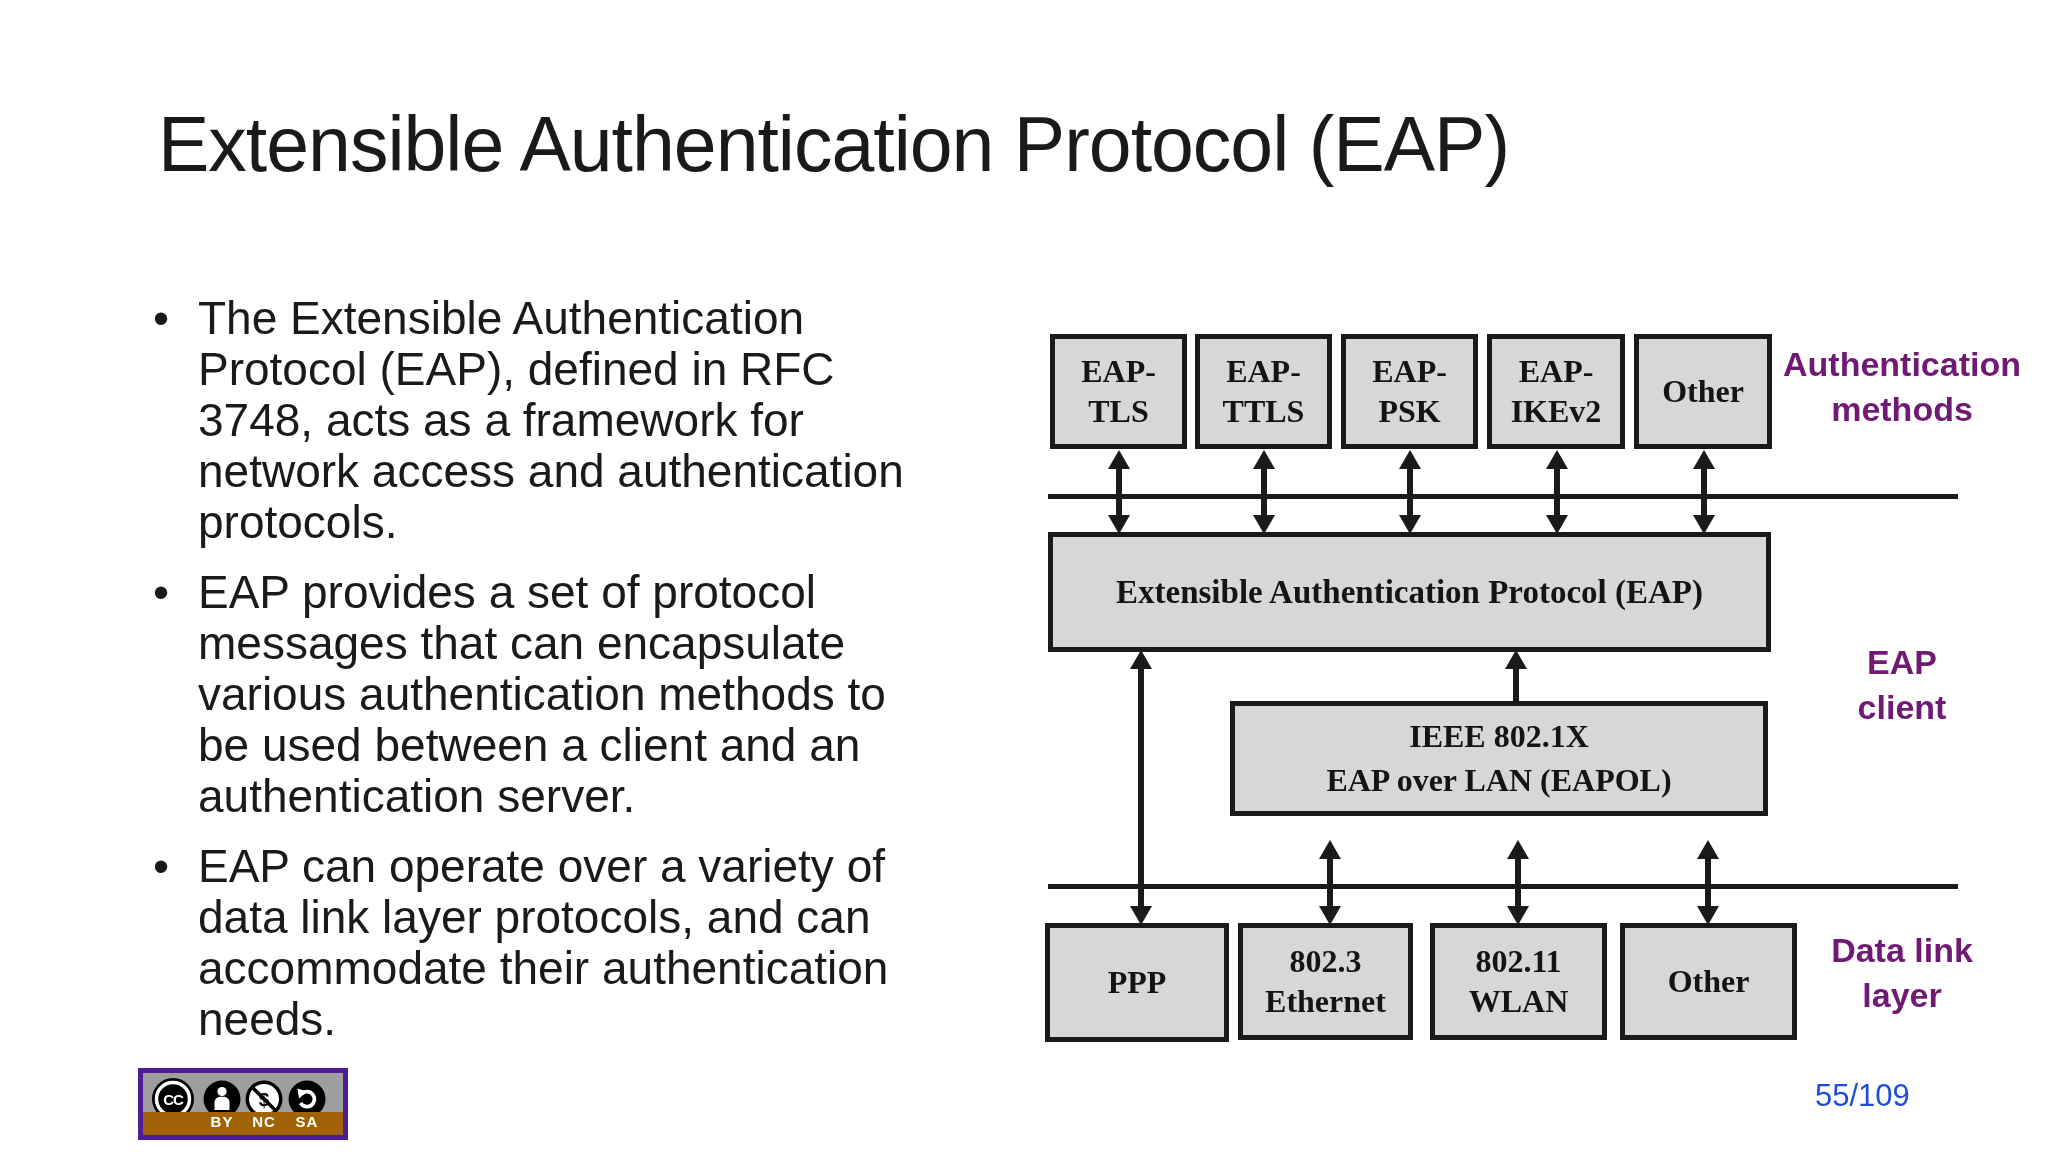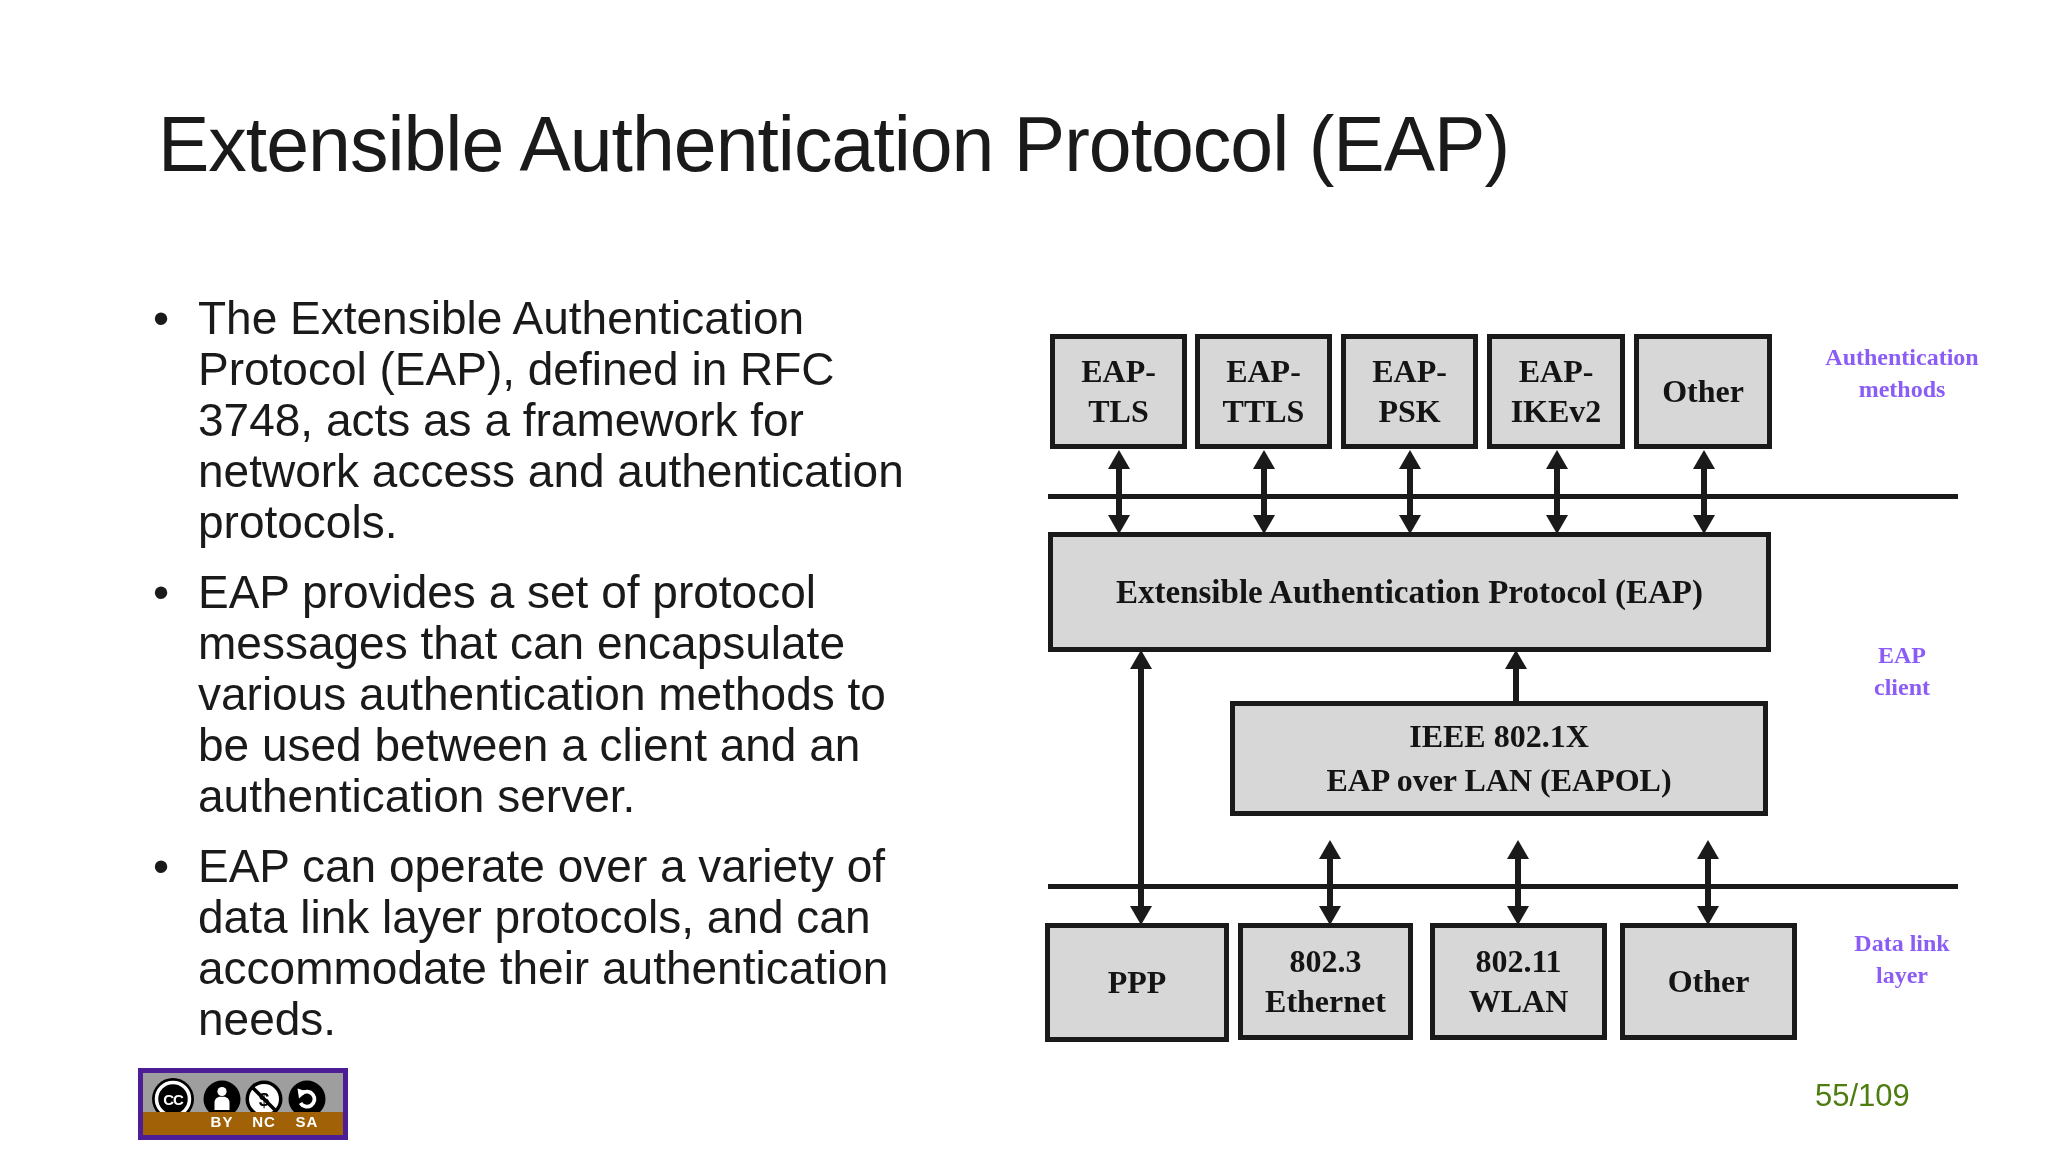--- a/index.html
+++ b/index.html
@@ -30,41 +30,41 @@
     position:absolute; box-sizing:border-box;
     background:#d7d7d7; border:5px solid #1a1a1a;
     display:flex; align-items:center; justify-content:center;
     text-align:center; white-space:pre-line;
     font-family:"Liberation Serif", serif; font-weight:bold;
     font-size:32px; line-height:1.22; color:#141414;
   }
   .dbox.wide  { font-size:33px; }
   .dlabel {
     position:absolute; width:260px; text-align:center;
-    font-family:Liberation Serif, serif; font-weight:bold;
-    font-size:24px; line-height:1.32; color:#8b5cf6; white-space:pre-line;
+    font-family:Liberation Sans, sans-serif; font-weight:bold;
+    font-size:34px; line-height:1.32; color:#701a75; white-space:pre-line;
   }
   .hline { position:absolute; height:5px; background:#1a1a1a; }
   .arr   { position:absolute; fill:#1a1a1a; }
   
   .cc-badge {
     position:absolute; left:138px; top:1068px; width:210px; height:72px;
     box-sizing:border-box; background:#9e9e9e; border:5px solid #4c1d95;
   }
   .cc-strip {
     position:absolute; left:0; right:0; bottom:0; height:23px; background:#a16207;
   }
   .cc-strip span {
     position:absolute; top:1px; width:40px; text-align:center;
     color:#ffffff; font-size:15px; font-weight:bold; letter-spacing:1px;
   }
   .cc-icon { position:absolute; }
   .page-number {
     position:absolute; left:1815px; top:1078px;
-    font-size:31px; color:#4d7c0f;
+    font-size:31px; color:#1d4ed8;
   }
 </style>
 </head>
 <body>
 
 <div class="slide">
 
   <h1 class="title">Extensible Authentication Protocol (EAP)</h1>
 
   <ul class="bullets">

